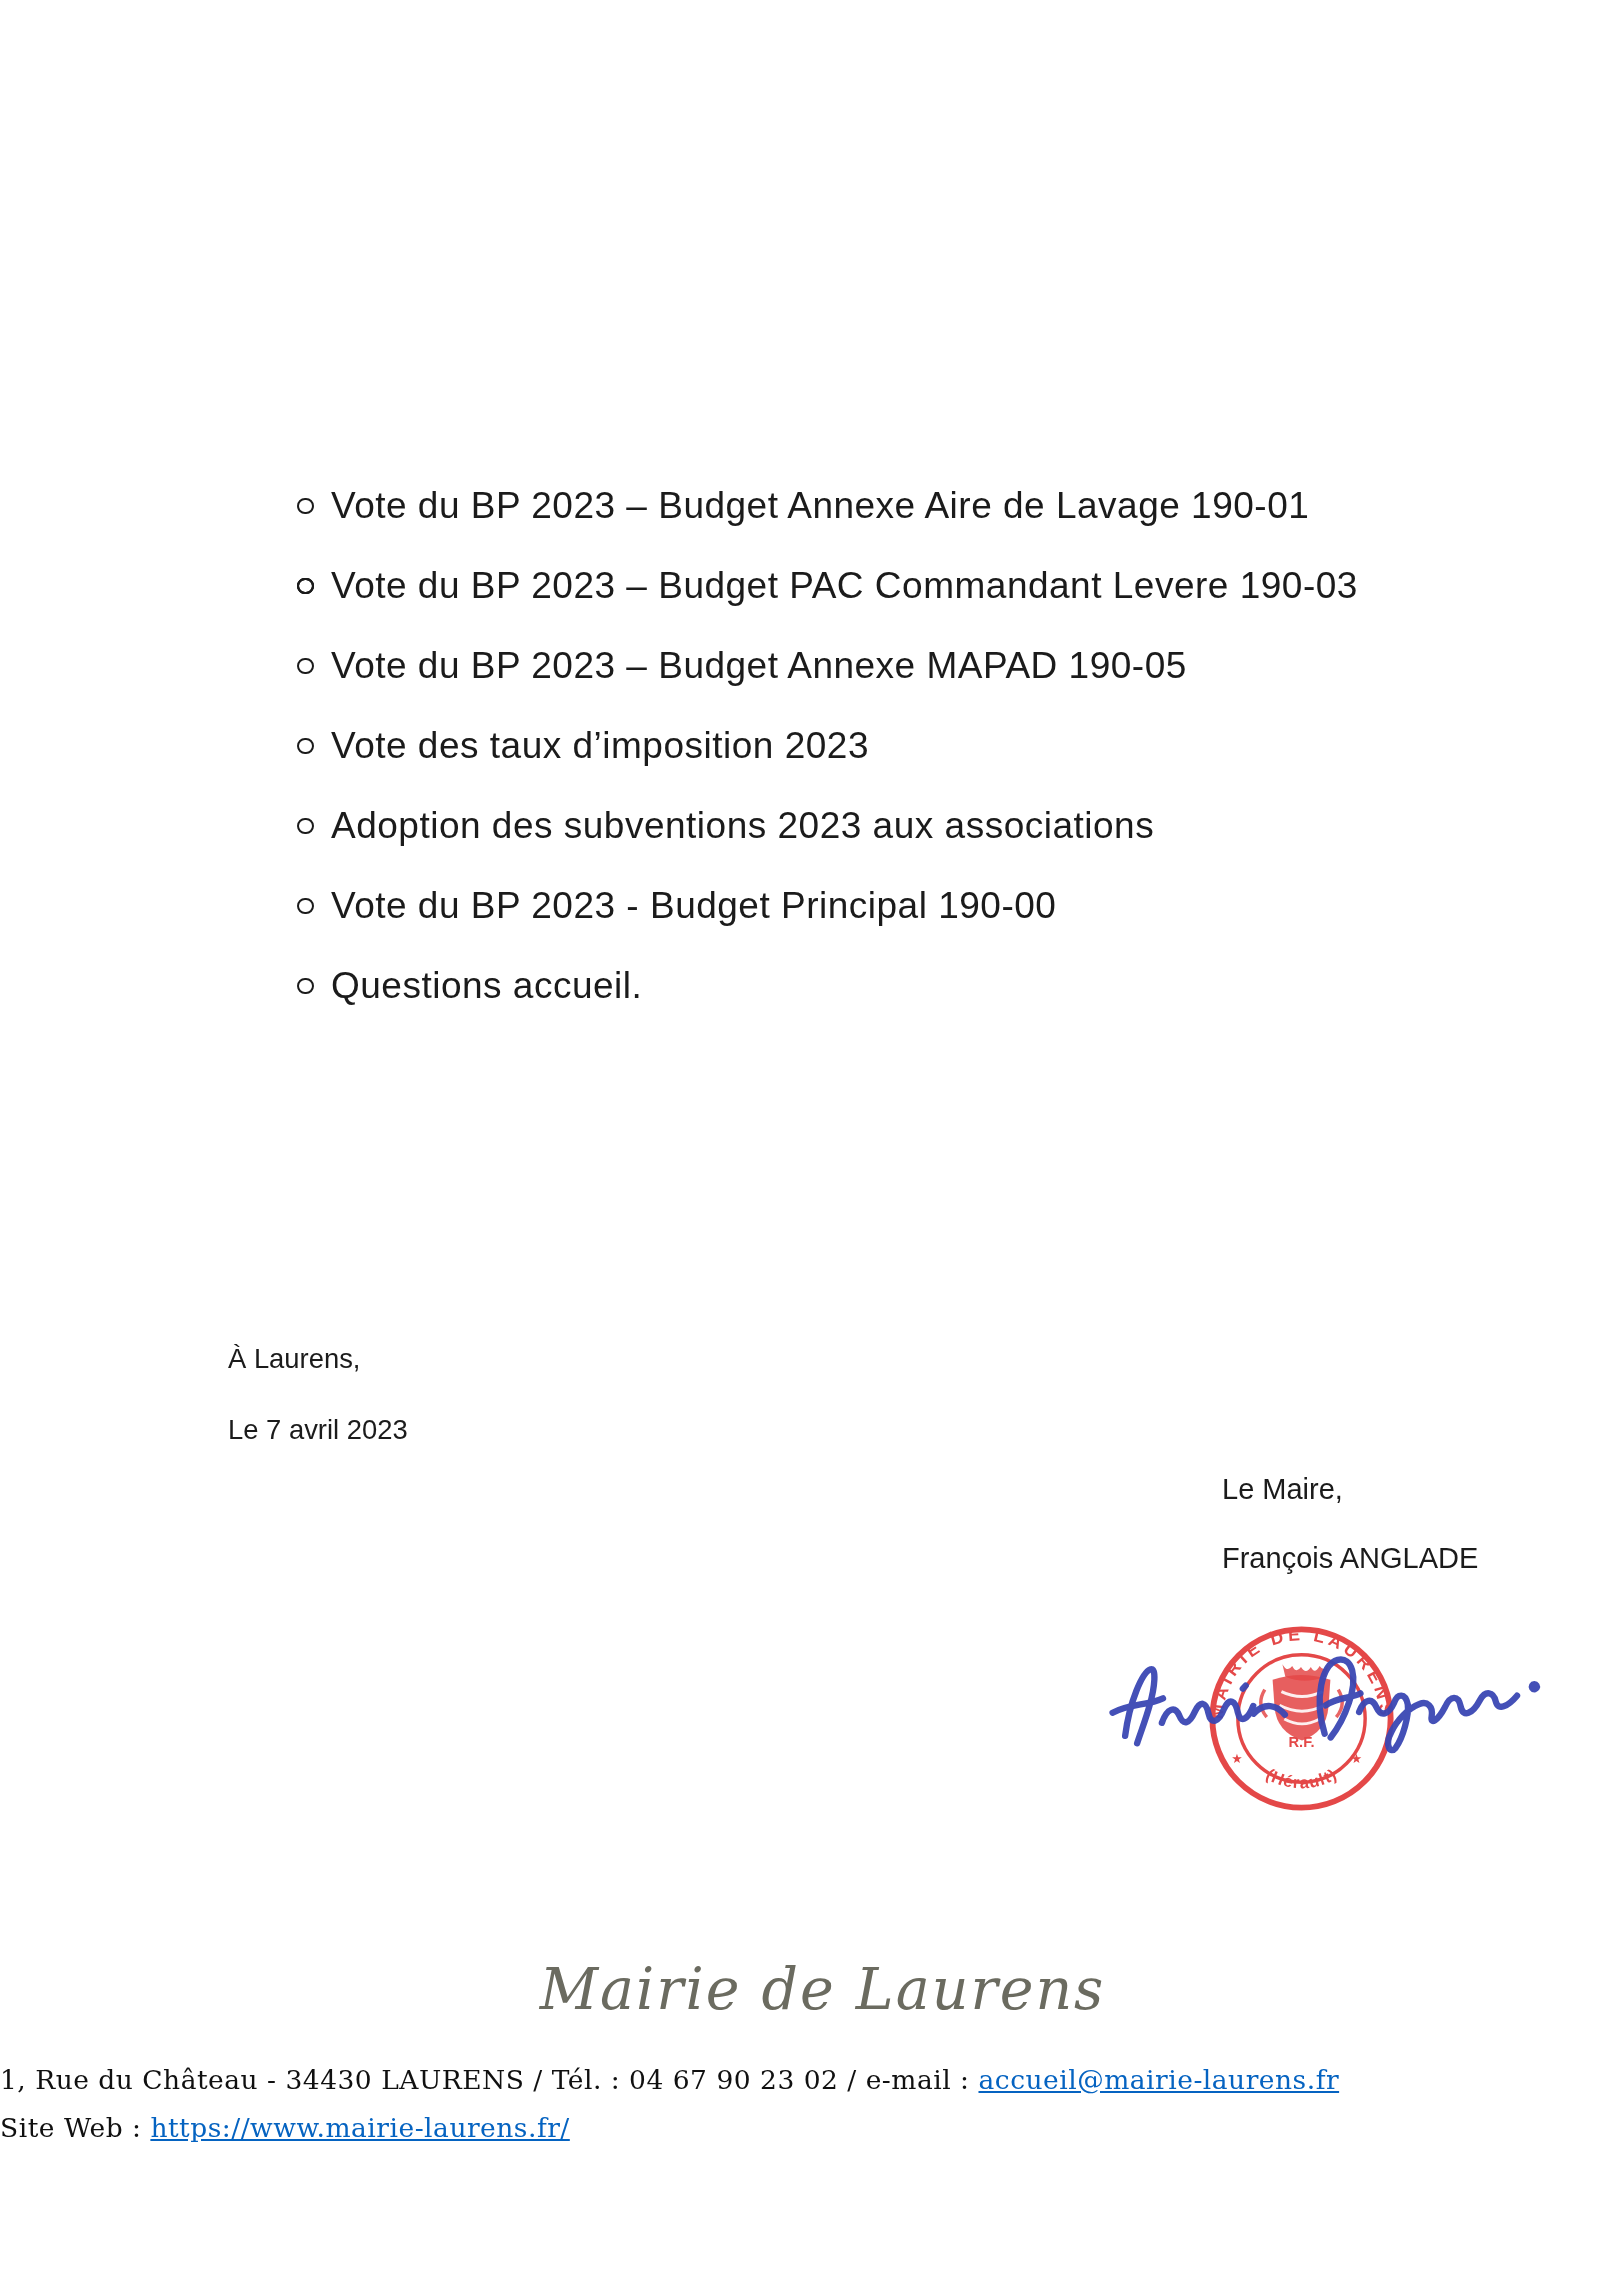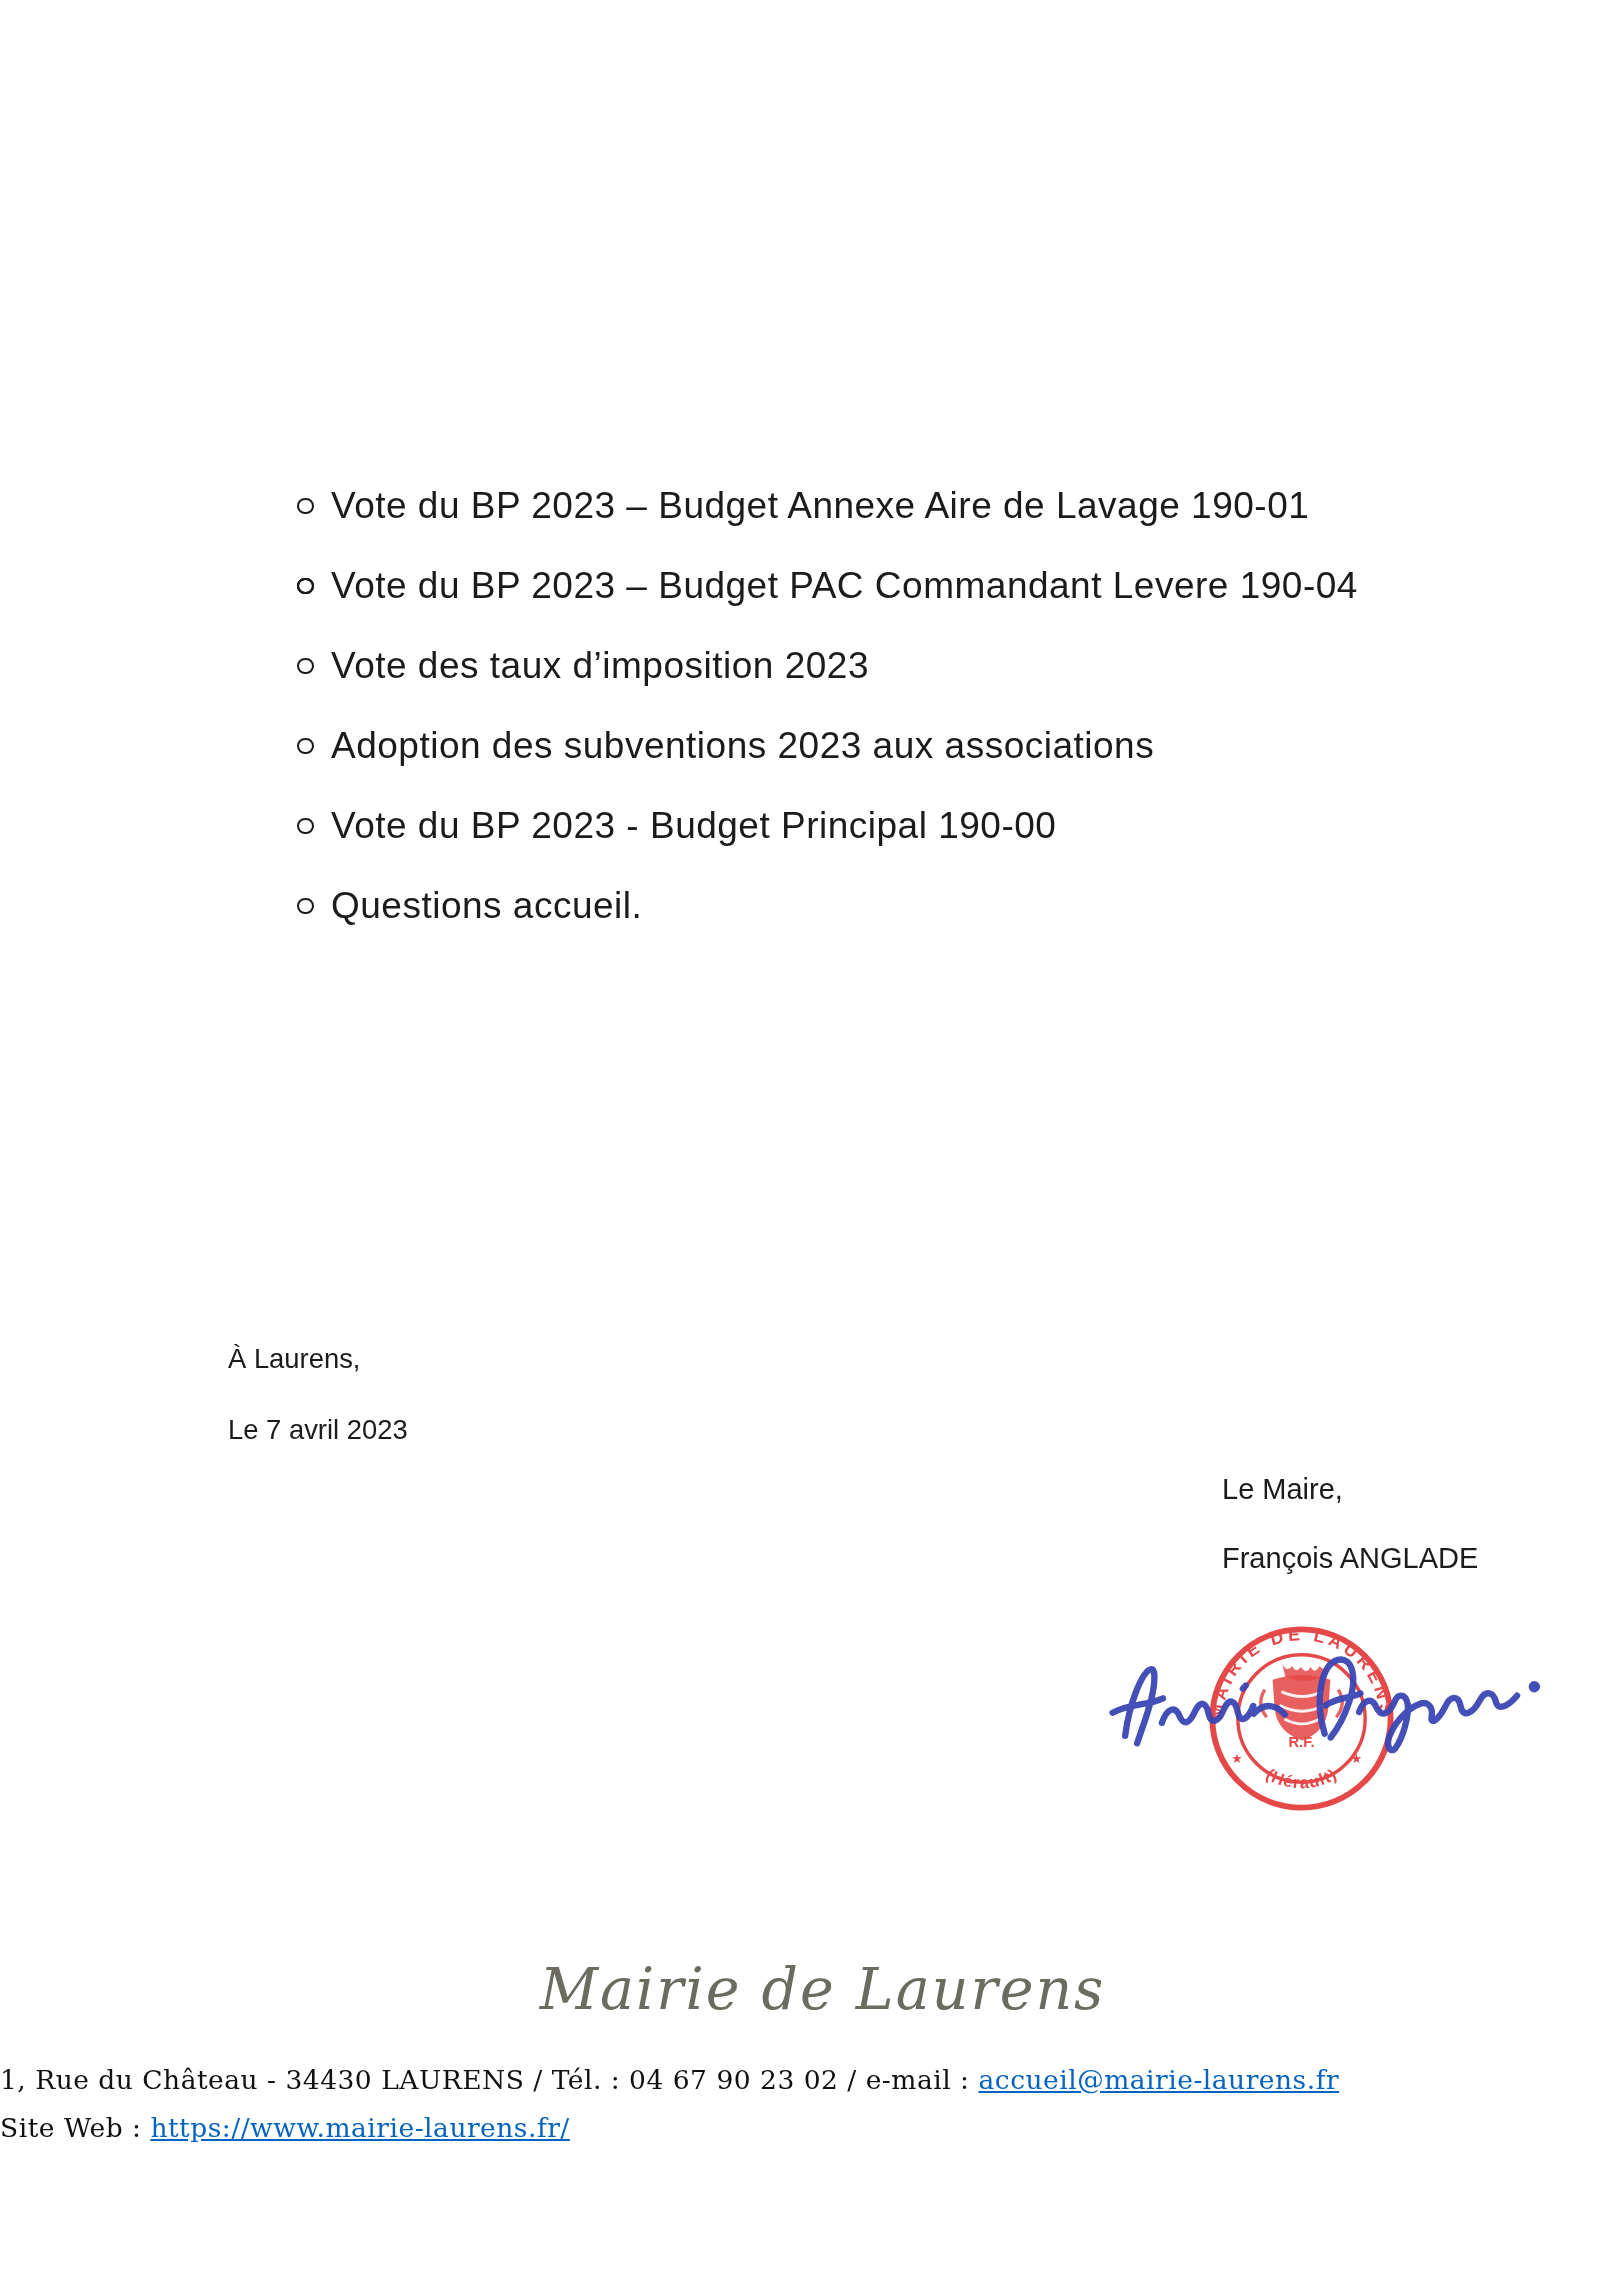--- a/index.html
+++ b/index.html
@@ -54,21 +54,25 @@
       <span>Vote du BP 2023 – Budget Annexe Aire de Lavage 190-01</span>
     </li>
     <li>
       <span class="bullet"></span>
     </li>
     <li>
       <span class="bullet"></span>
     </li>
     <li>
       <span class="bullet"></span>
-      <span>Vote du BP 2023 – Budget PAC Commandant Levere 190-04</span>
+      <span>Vote du BP 2023 – Budget PAC Commandant Levere 190-03</span>
+    </li>
+    <li>
+      <span class="bullet"></span>
+      <span>Vote du BP 2023 – Budget Annexe MAPAD 190-05</span>
     </li>
     <li>
       <span class="bullet"></span>
       <span>Vote des taux d’imposition 2023</span>
     </li>
     <li>
       <span class="bullet"></span>
       <span>Adoption des subventions 2023 aux associations</span>
     </li>
     <li>

